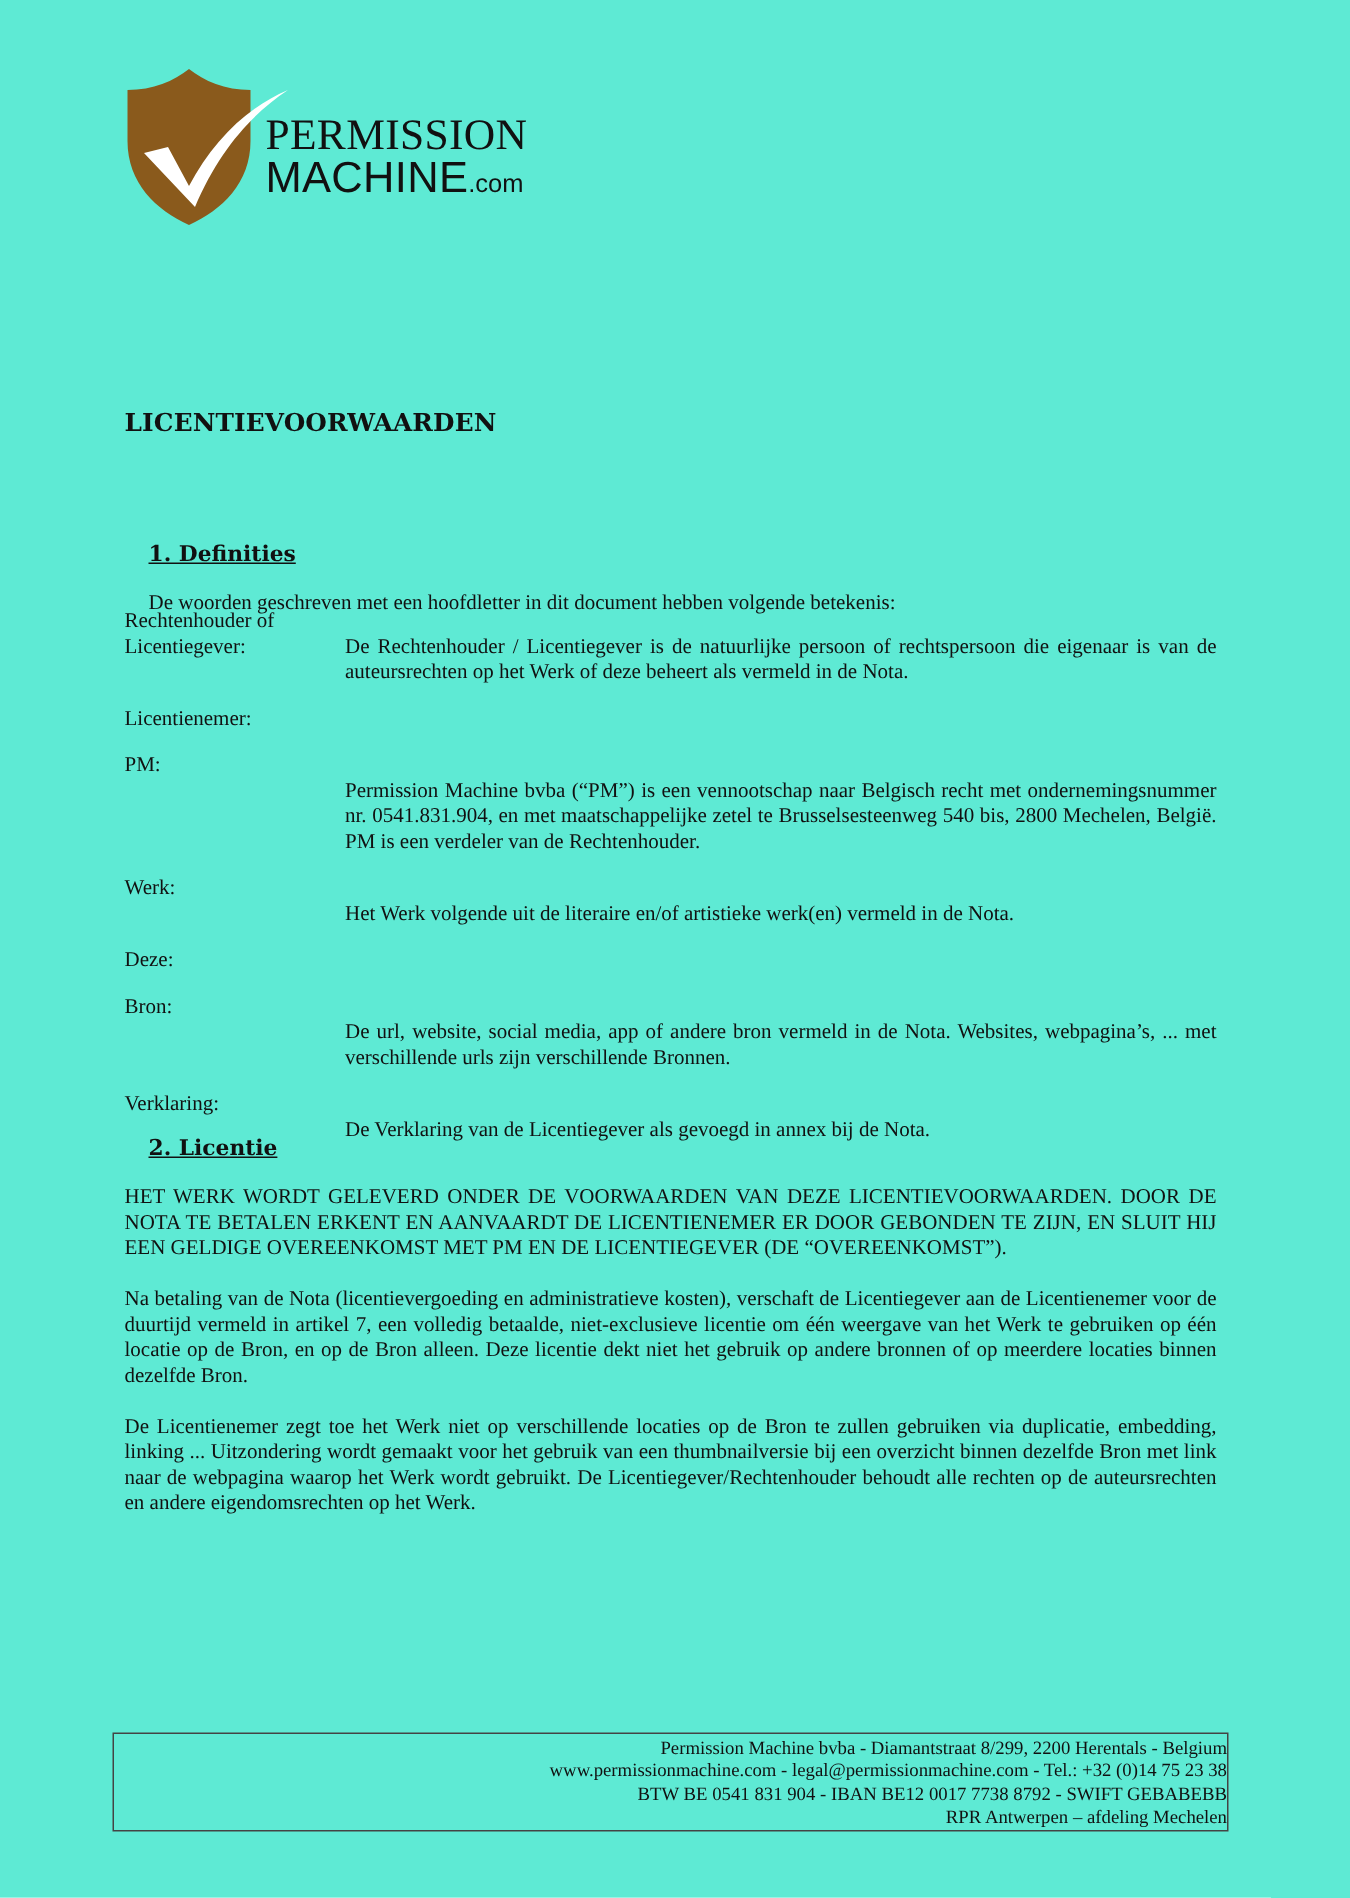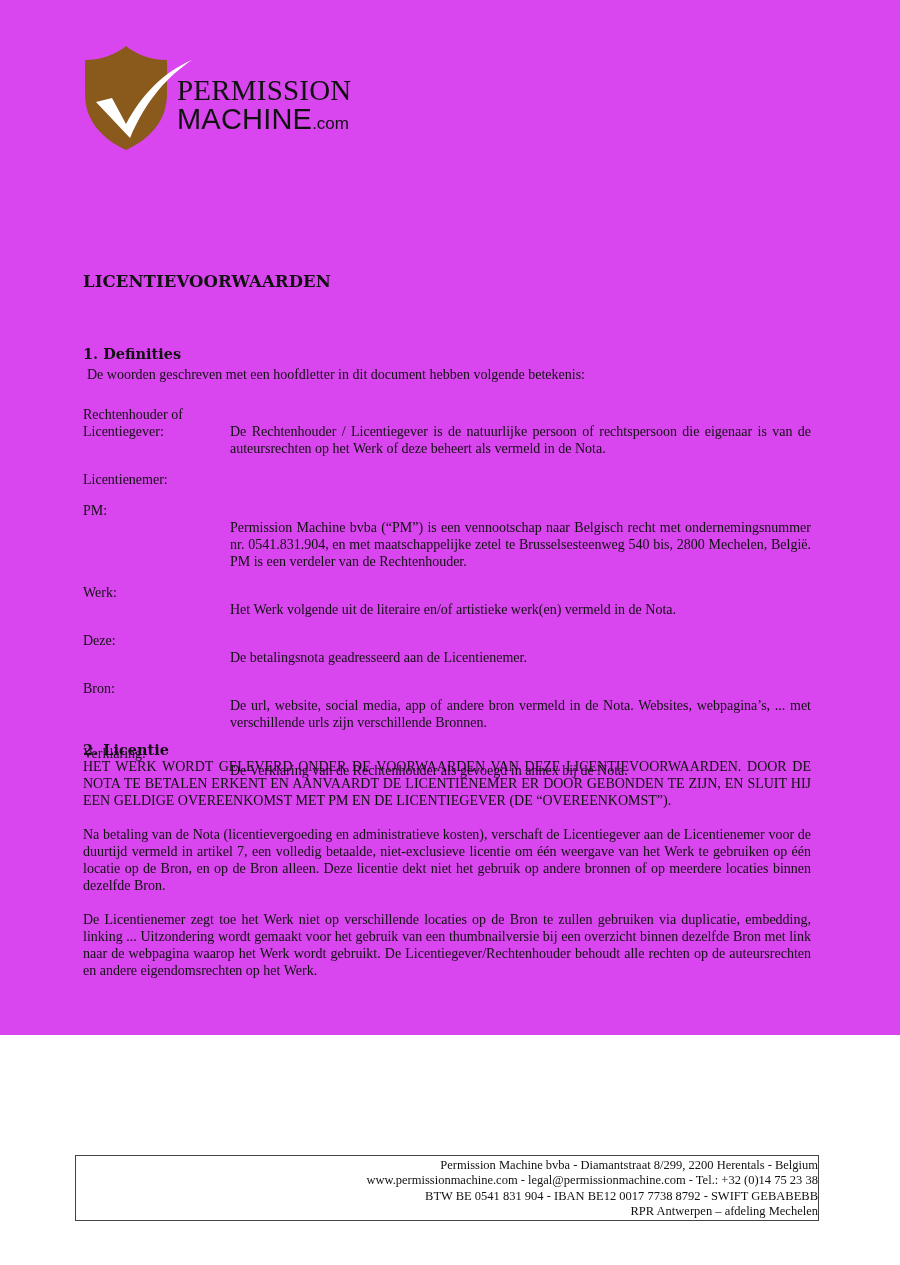--- a/index.html
+++ b/index.html
@@ -11,22 +11,22 @@
       width: 900px;
       height: 1265px;
       position: relative;
       overflow: hidden;
       font-family: "DejaVu Serif", serif;
       color: #111111;
     }
     .page {
       position: absolute;
       left: 0; top: 0;
-      width: 900px; height: 1035px;
-      background: #d946ef;
+      width: 900px; height: 1265px;
+      background: #5eead4;
     }
     
     .logo {
       position: absolute;
       left: 82px;
       top: 44px;
       width: 290px;
       height: 110px;
     }
     .logo svg.shield {
@@ -71,37 +71,38 @@
       font-size: 16.5px;
       letter-spacing: 0.1px;
       margin: 0;
       white-space: nowrap;
     }
 
     .section-heading {
       font-family: "DejaVu Serif", serif;
       font-weight: bold;
       font-size: 14.5px;
-      margin: 0;
-      line-height: 17px;
+      margin: 16px;
+      line-height: 17px;
+      text-decoration: underline;
     }
     .text {
       font-family: "Liberation Serif", serif;
       font-size: 14px;
       line-height: 17px;
     }
 
     .sec1 {
       position: absolute;
       left: 83px;
       top: 345px;
       width: 735px;
     }
     .sec1 .intro {
-      margin: 4px;
+      margin: 16px;
     }
 
     .defs {
       position: absolute;
       left: 83px;
       top: 406px;
       width: 728px;
     }
     .def-row {
       display: flex;
@@ -185,29 +186,28 @@
     <div class="def-row">
       <div class="def-term">PM:</div>
       <div class="def-desc">Permission Machine bvba (“PM”) is een vennootschap naar Belgisch recht met ondernemingsnummer nr. 0541.831.904, en met maatschappelijke zetel te Brusselsesteenweg 540 bis, 2800 Mechelen, België. PM is een verdeler van de Rechtenhouder.</div>
     </div>
     <div class="def-row">
       <div class="def-term">Werk:</div>
       <div class="def-desc">Het Werk volgende uit de literaire en/of artistieke werk(en) vermeld in de Nota.</div>
     </div>
     <div class="def-row">
       <div class="def-term">Deze:</div>
-      <div class="def-desc">De betalingsnota geadresseerd aan de Licentienemer.</div>
     </div>
     <div class="def-row">
       <div class="def-term">Bron:</div>
       <div class="def-desc">De url, website, social media, app of andere bron vermeld in de Nota. Websites, webpagina’s, ... met verschillende urls zijn verschillende Bronnen.</div>
     </div>
     <div class="def-row">
       <div class="def-term">Verklaring:</div>
-      <div class="def-desc">De Verklaring van de Rechtenhouder als gevoegd in annex bij de Nota.</div>
+      <div class="def-desc">De Verklaring van de Licentiegever als gevoegd in annex bij de Nota.</div>
     </div>
   </div>
 
   <div class="sec2">
     <h2 class="section-heading">2. Licentie</h2>
     <p class="text">HET WERK WORDT GELEVERD ONDER DE VOORWAARDEN VAN DEZE LICENTIEVOORWAARDEN. DOOR DE NOTA TE BETALEN ERKENT EN AANVAARDT DE LICENTIENEMER ER DOOR GEBONDEN TE ZIJN, EN SLUIT HIJ EEN GELDIGE OVEREENKOMST MET PM EN DE LICENTIEGEVER (DE “OVEREENKOMST”).</p>
     <p class="text">Na betaling van de Nota (licentievergoeding en administratieve kosten), verschaft de Licentiegever aan de Licentienemer voor de duurtijd vermeld in artikel 7, een volledig betaalde, niet-exclusieve licentie om één weergave van het Werk te gebruiken op één locatie op de Bron, en op de Bron alleen. Deze licentie dekt niet het gebruik op andere bronnen of op meerdere locaties binnen dezelfde Bron.</p>
     <p class="text">De Licentienemer zegt toe het Werk niet op verschillende locaties op de Bron te zullen gebruiken via duplicatie, embedding, linking ... Uitzondering wordt gemaakt voor het gebruik van een thumbnailversie bij een overzicht binnen dezelfde Bron met link naar de webpagina waarop het Werk wordt gebruikt. De Licentiegever/Rechtenhouder behoudt alle rechten op de auteursrechten en andere eigendomsrechten op het Werk.</p>
   </div>
 

